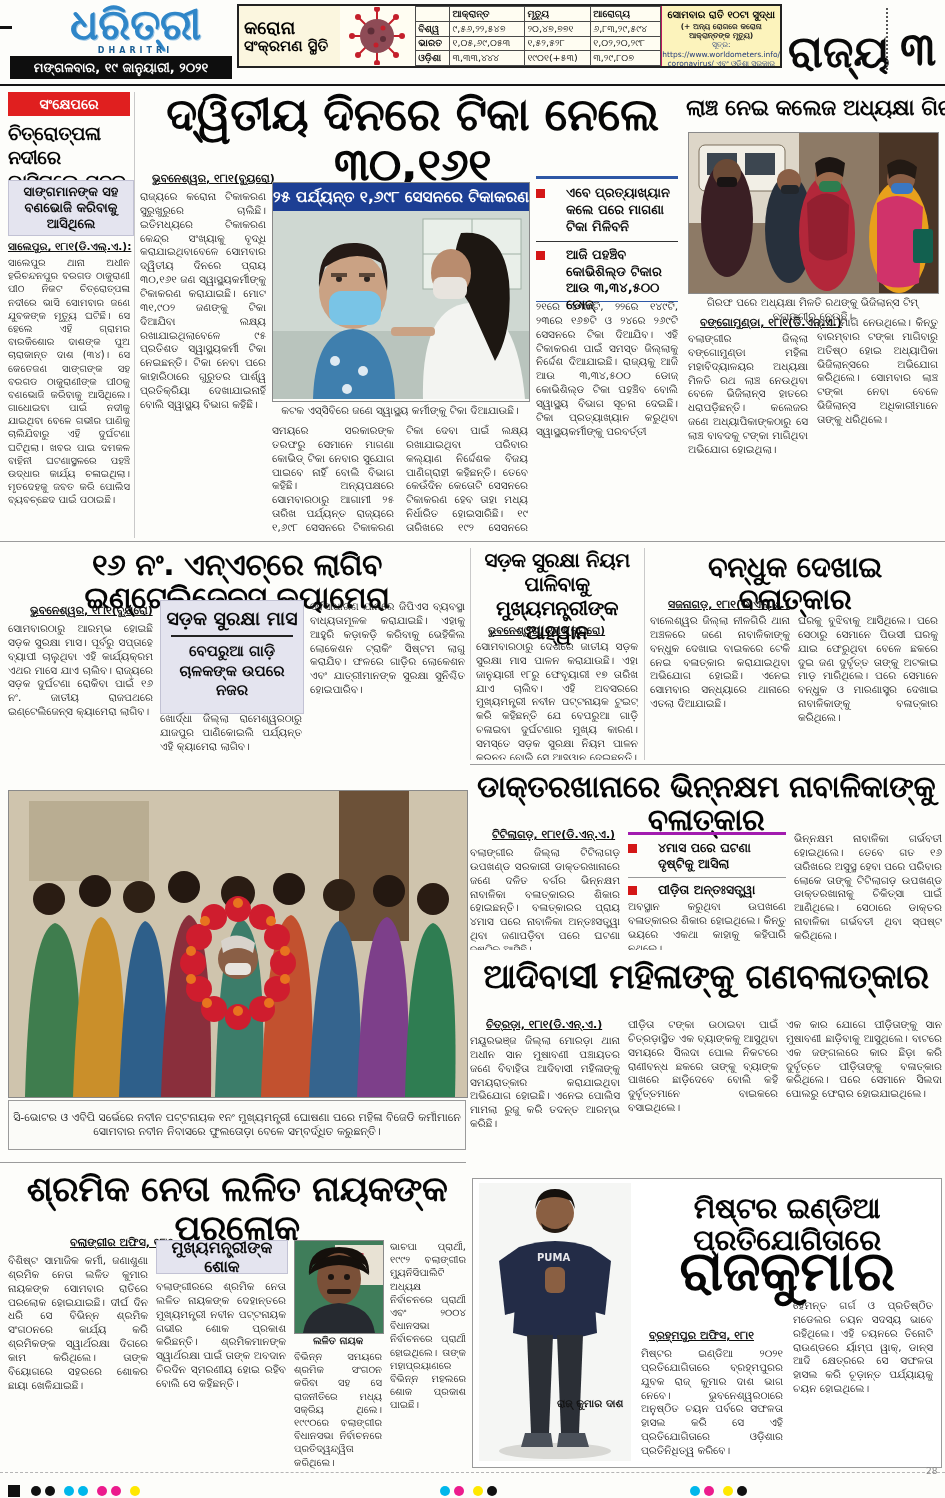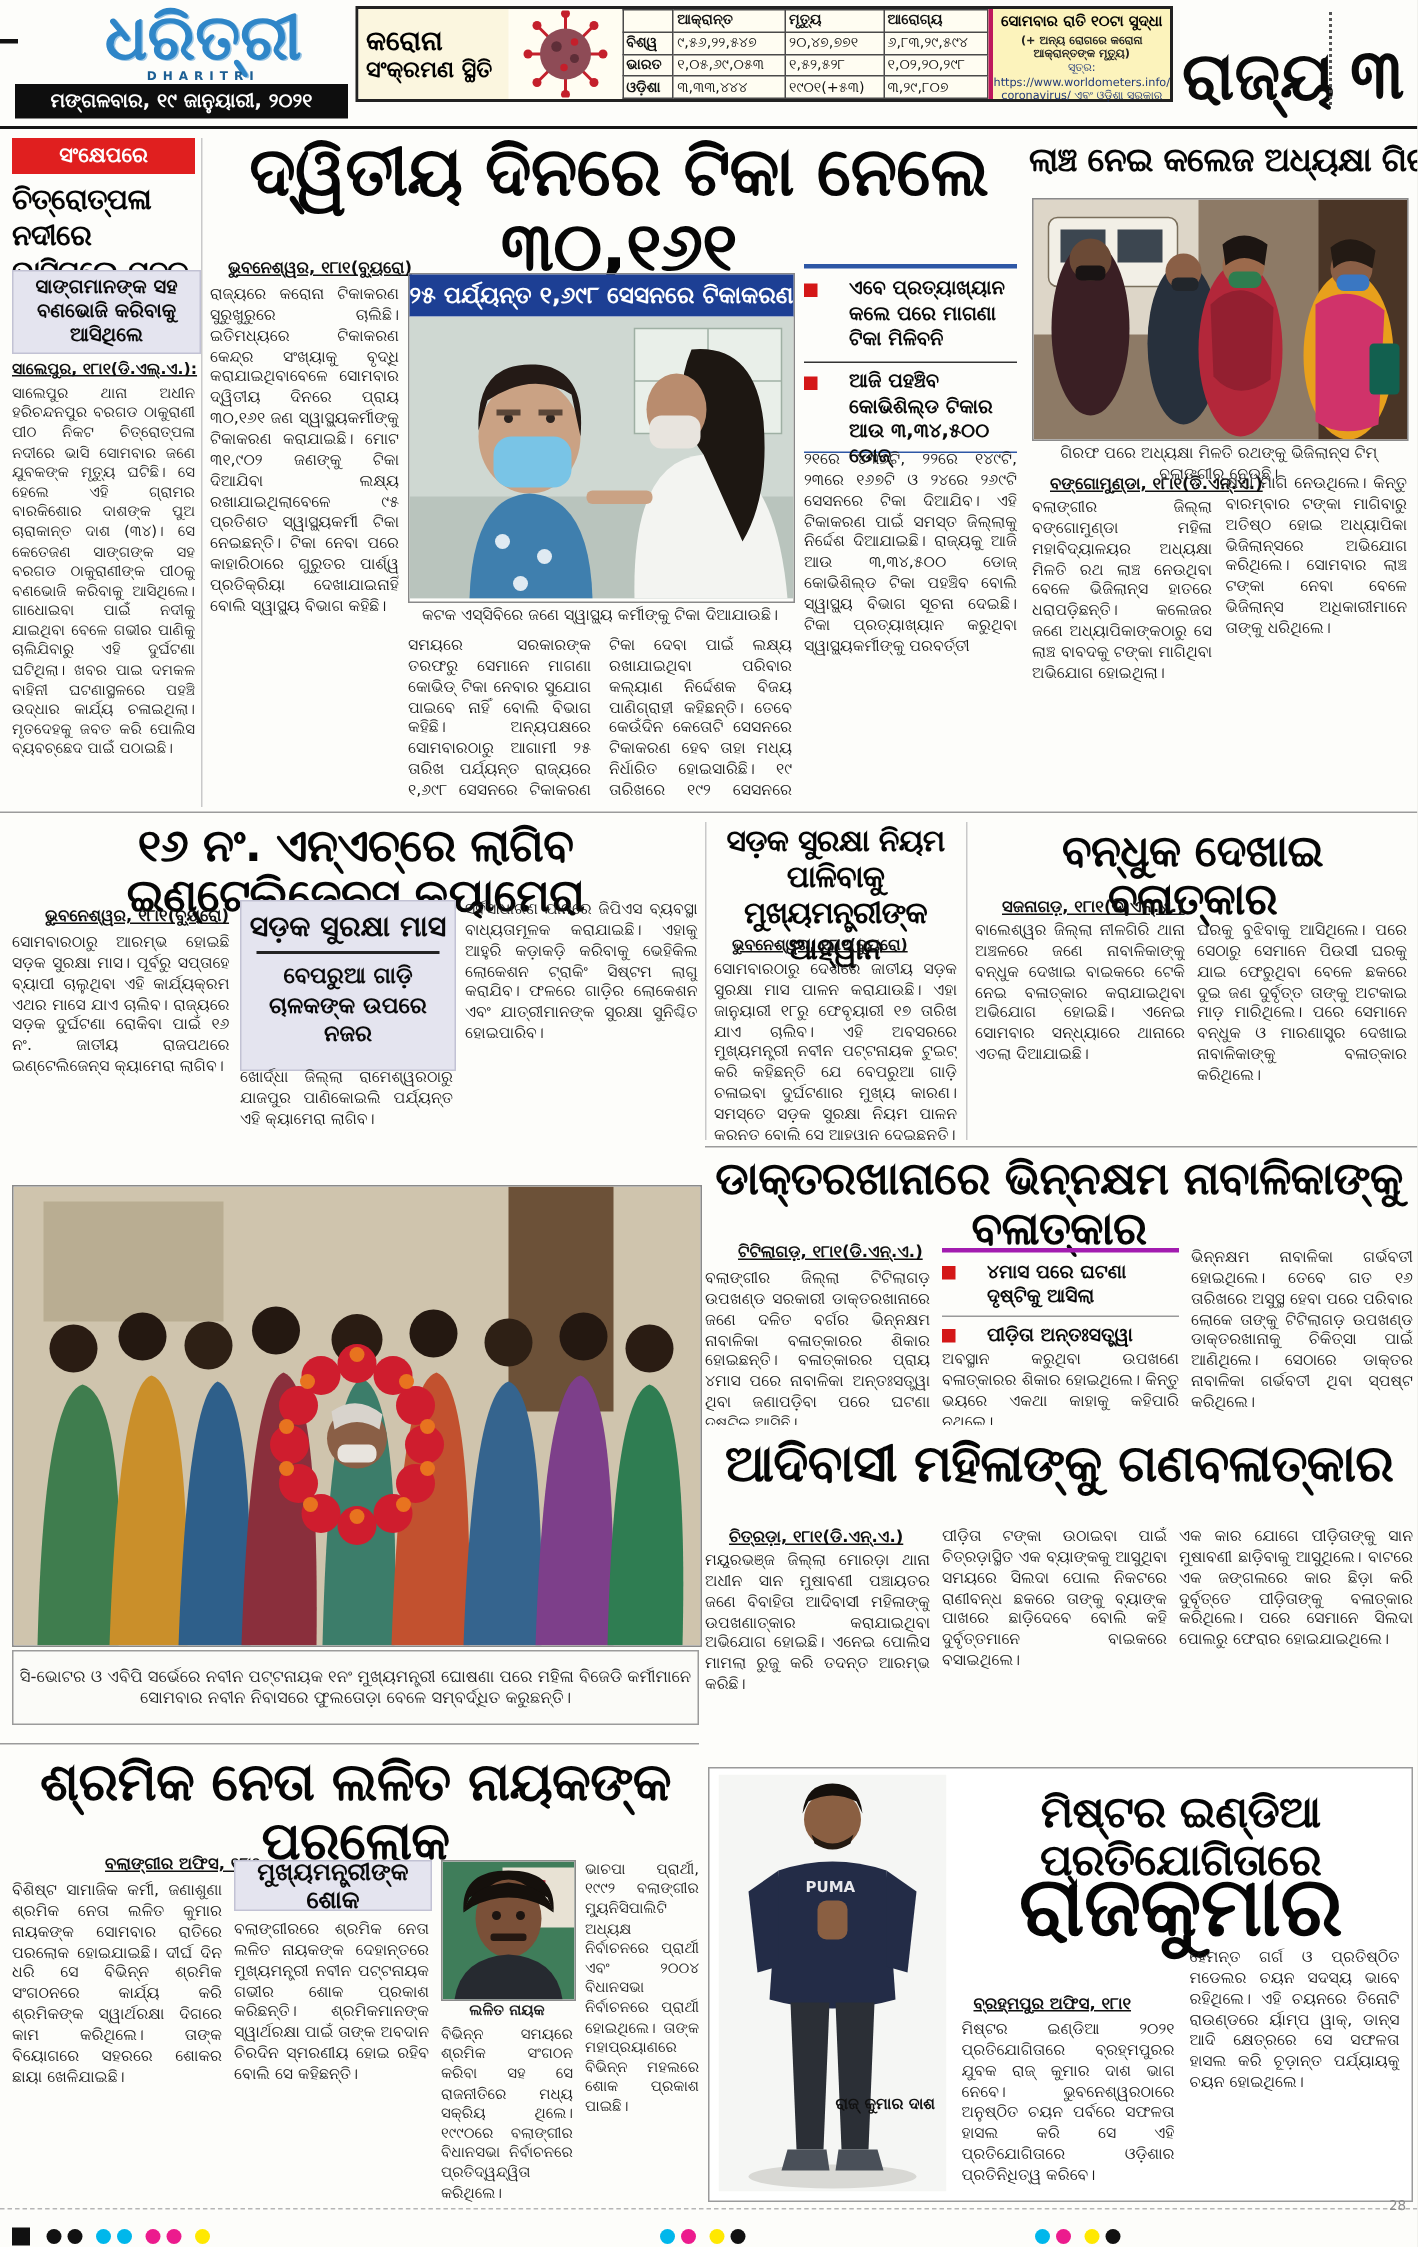--- a/index.html
+++ b/index.html
@@ -94,21 +94,21 @@
         </tr>
         <tr>
           <td style="font-weight:bold;">ଓଡ଼ିଶା</td>
           <td>୩,୩୩,୪୪୪</td>
           <td>୧୯୦୧(+୫୩)</td>
           <td>୩,୨୯,୮୦୭</td>
         </tr>
       </tbody>
         </table>
     </div>
-    <div style="flex:1;background:#fcf3bc;border-left:3px solid #be185d;text-align:center;padding-top:3px;line-height:1.25;">
+    <div style="flex:1;background:#fcf3bc;border-left:1px solid #be185d;text-align:center;padding-top:3px;line-height:1.25;">
       <span style="font-size:10px;font-weight:bold;color:#000;display:block;">ସୋମବାର ରାତି ୧୦ଟା ସୁଦ୍ଧା</span>
       <span style="font-size:7.5px;font-weight:bold;color:#222;display:block;">(+ ଅନ୍ୟ ରୋଗରେ କରୋନା ଆକ୍ରାନ୍ତଙ୍କ ମୃତ୍ୟୁ)</span>
       <span style="font-size:7.5px;color:#223a7a;display:block;">ସୂତ୍ର: https://www.worldometers.info/</span>
       <span style="font-size:7.5px;color:#223a7a;display:block;">coronavirus/ ଏବଂ ଓଡ଼ିଶା ସରକାର</span>
     </div>
   </div>
 
   <div class="abs" style="left:788px;top:26px;width:100px;font-size:44px;font-weight:800;color:#0a0a0a;">ରାଜ୍ୟ</div>
   <div class="abs" style="left:886px;top:8px;height:62px;border-left:2px dotted #555;"></div>
   <div class="abs" style="left:900px;top:22px;font-size:46px;font-weight:800;color:#0a0a0a;">୩</div>
@@ -311,21 +311,21 @@
       <path d="M212 150 Q229 138 246 152 L244 162 Q229 152 214 162 Z" fill="#d8d3cc"></path>
     </svg>
   </div>
   <div class="abs" style="left:8px;top:1100px;width:456px;height:48px;border:1px solid #9b9b9b;background:#fbfbf8;display:flex;flex-direction:column;align-items:center;justify-content:center;">
     <span class="caption" style="font-size:11px;">ସି-ଭୋଟର ଓ ଏବିପି ସର୍ଭେରେ ନବୀନ ପଟ୍ଟନାୟକ ୧ନଂ ମୁଖ୍ୟମନ୍ତ୍ରୀ ଘୋଷଣା ପରେ ମହିଳା ବିଜେଡି କର୍ମୀମାନେ</span>
     <span class="caption" style="font-size:11px;">ସୋମବାର ନବୀନ ନିବାସରେ ଫୁଲତୋଡ଼ା ବେଳେ ସମ୍ବର୍ଦ୍ଧିତ କରୁଛନ୍ତି।</span>
   </div>
 
   <div class="abs headline" style="left:470px;top:958px;width:472px;font-size:34px;">ଆଦିବାସୀ ମହିଳାଙ୍କୁ ଗଣବଳାତ୍କାର</div>
   <div class="abs dateline" style="left:486px;top:1018px;">ଚିତ୍ରଡ଼ା, ୧୮ା୧(ଡି.ଏନ୍.ଏ.)</div>
-  <div class="abs body-txt" style="left:470px;top:1034px;width:150px;height:128px;">ମୟୂରଭଞ୍ଜ ଜିଲ୍ଲା ମୋରଡ଼ା ଥାନା ଅଧୀନ ସାନ ମୁଷାବଣୀ ପଞ୍ଚାୟତର ଜଣେ ବିବାହିତା ଆଦିବାସୀ ମହିଳାଙ୍କୁ ଉପଖଣାତ୍କାର କରାଯାଇଥିବା ଅଭିଯୋଗ ହୋଇଛି। ଏନେଇ ପୋଲିସ ମାମଲା ରୁଜୁ କରି ତଦନ୍ତ ଆରମ୍ଭ କରିଛି।</div>
+  <div class="abs body-txt" style="left:470px;top:1034px;width:150px;height:128px;">ମୟୂରଭଞ୍ଜ ଜିଲ୍ଲା ମୋରଡ଼ା ଥାନା ଅଧୀନ ସାନ ମୁଷାବଣୀ ପଞ୍ଚାୟତର ଜଣେ ବିବାହିତା ଆଦିବାସୀ ମହିଳାଙ୍କୁ ସମୟରାତ୍କାର କରାଯାଇଥିବା ଅଭିଯୋଗ ହୋଇଛି। ଏନେଇ ପୋଲିସ ମାମଲା ରୁଜୁ କରି ତଦନ୍ତ ଆରମ୍ଭ କରିଛି।</div>
   <div class="abs body-txt" style="left:628px;top:1018px;width:150px;height:144px;">ପୀଡ଼ିତା ଟଙ୍କା ଉଠାଇବା ପାଇଁ ଚିତ୍ରଡ଼ାସ୍ଥିତ ଏକ ବ୍ୟାଙ୍କକୁ ଆସୁଥିବା ସମୟରେ ସିଲଦା ପୋଲ ନିକଟରେ ରାଣୀବନ୍ଧ ଛକରେ ତାଙ୍କୁ ବ୍ୟାଙ୍କ ପାଖରେ ଛାଡ଼ିଦେବେ ବୋଲି କହି ଦୁର୍ବୃତ୍ତମାନେ ବାଇକରେ ବସାଇଥିଲେ।</div>
   <div class="abs body-txt" style="left:786px;top:1018px;width:156px;height:144px;">ଏକ କାର ଯୋଗେ ପୀଡ଼ିତାଙ୍କୁ ସାନ ମୁଷାବଣୀ ଛାଡ଼ିବାକୁ ଆସୁଥିଲେ। ବାଟରେ ଏକ ଜଙ୍ଗଲରେ କାର ଛିଡ଼ା କରି ଦୁର୍ବୃତ୍ତେ ପୀଡ଼ିତାଙ୍କୁ ବଳାତ୍କାର କରିଥିଲେ। ପରେ ସେମାନେ ସିଲଦା ପୋଲରୁ ଫେରାର ହୋଇଯାଇଥିଲେ।</div>
 
   <div class="abs hrule" style="left:0;top:1162px;width:466px;"></div>
   <div class="abs headline" style="left:8px;top:1170px;width:458px;font-size:35px;">ଶ୍ରମିକ ନେତା ଲଳିତ ନାୟକଙ୍କ ପରଲୋକ</div>
   <div class="abs dateline" style="left:70px;top:1236px;">ବଲାଙ୍ଗୀର ଅଫିସ, ୧୮ା୧</div>
   <div class="abs body-txt" style="left:8px;top:1254px;width:140px;height:226px;">ବିଶିଷ୍ଟ ସାମାଜିକ କର୍ମୀ, ଜଣାଶୁଣା ଶ୍ରମିକ ନେତା ଲଳିତ କୁମାର ନାୟକଙ୍କ ସୋମବାର ରାତିରେ ପରଲୋକ ହୋଇଯାଇଛି। ଦୀର୍ଘ ଦିନ ଧରି ସେ ବିଭିନ୍ନ ଶ୍ରମିକ ସଂଗଠନରେ କାର୍ଯ୍ୟ କରି ଶ୍ରମିକଙ୍କ ସ୍ୱାର୍ଥରକ୍ଷା ଦିଗରେ କାମ କରିଥିଲେ। ତାଙ୍କ ବିୟୋଗରେ ସହରରେ ଶୋକର ଛାୟା ଖେଳିଯାଇଛି।</div>
   <div class="abs graybox" style="left:156px;top:1240px;width:130px;height:32px;display:flex;align-items:center;justify-content:center;">
     <span style="font-size:16px;">ମୁଖ୍ୟମନ୍ତ୍ରୀଙ୍କ ଶୋକ</span>
   </div>

